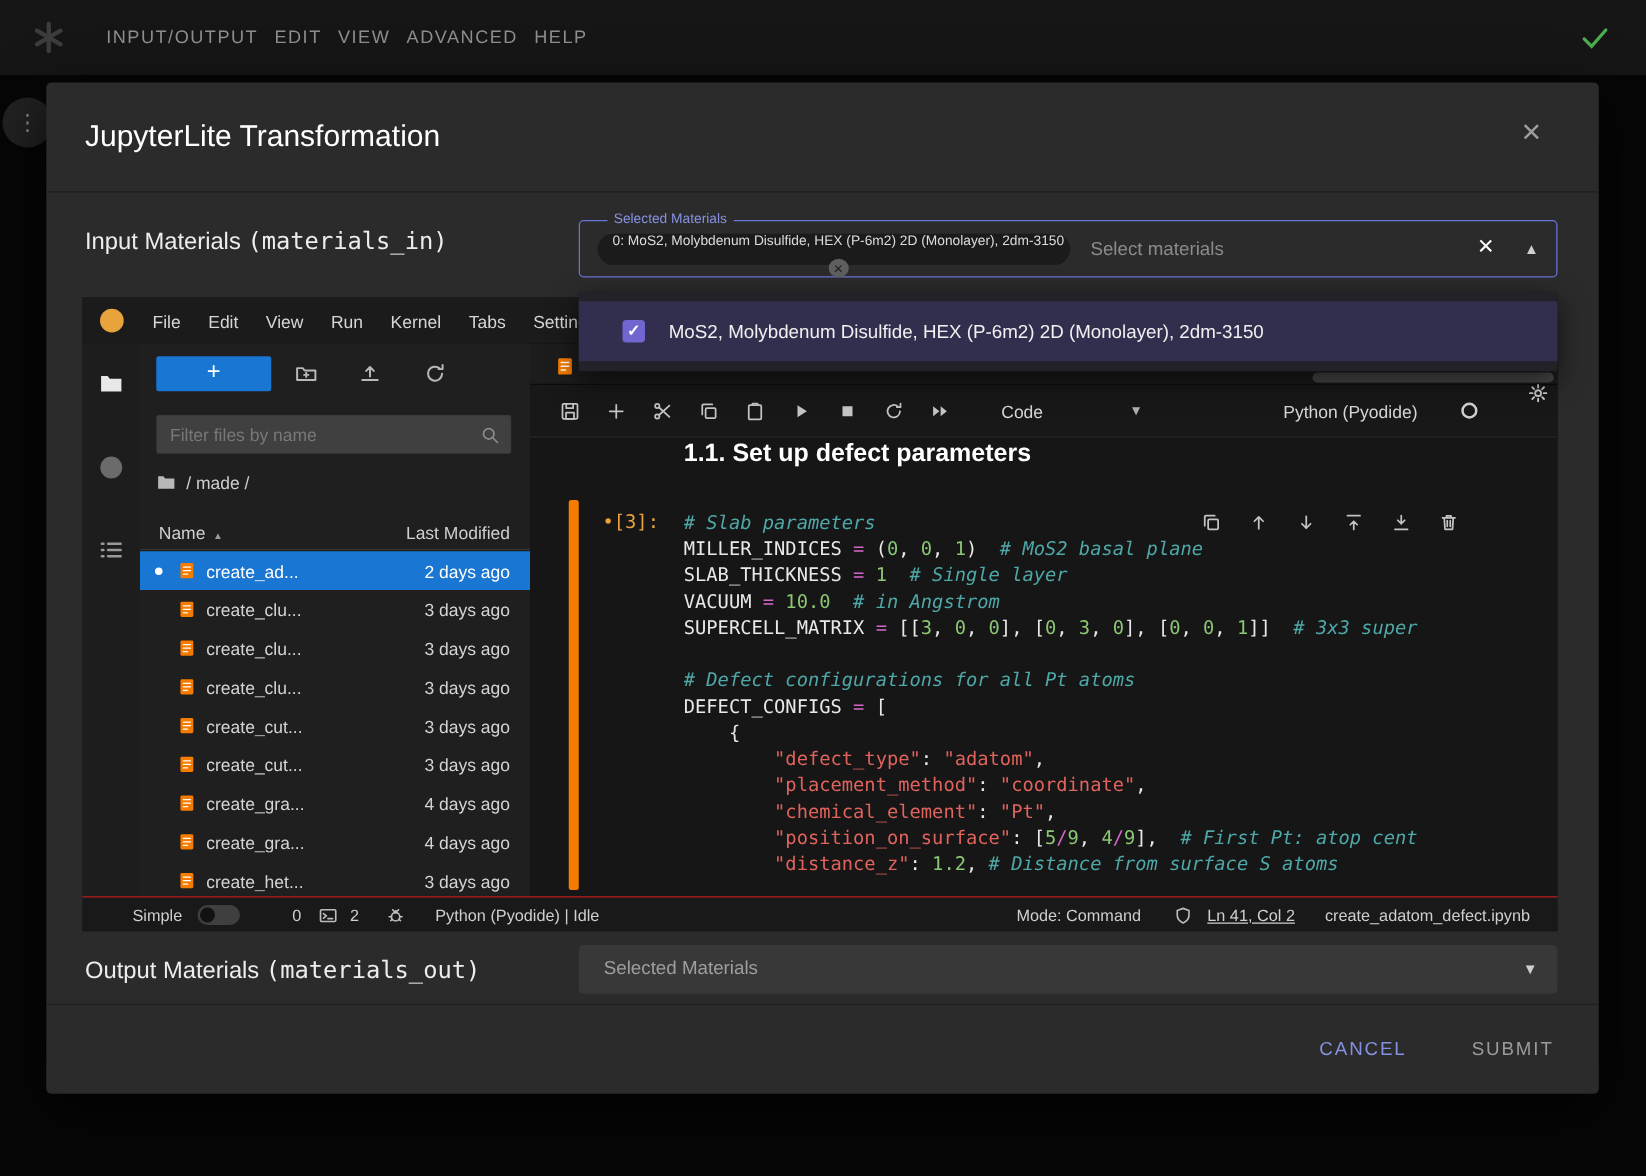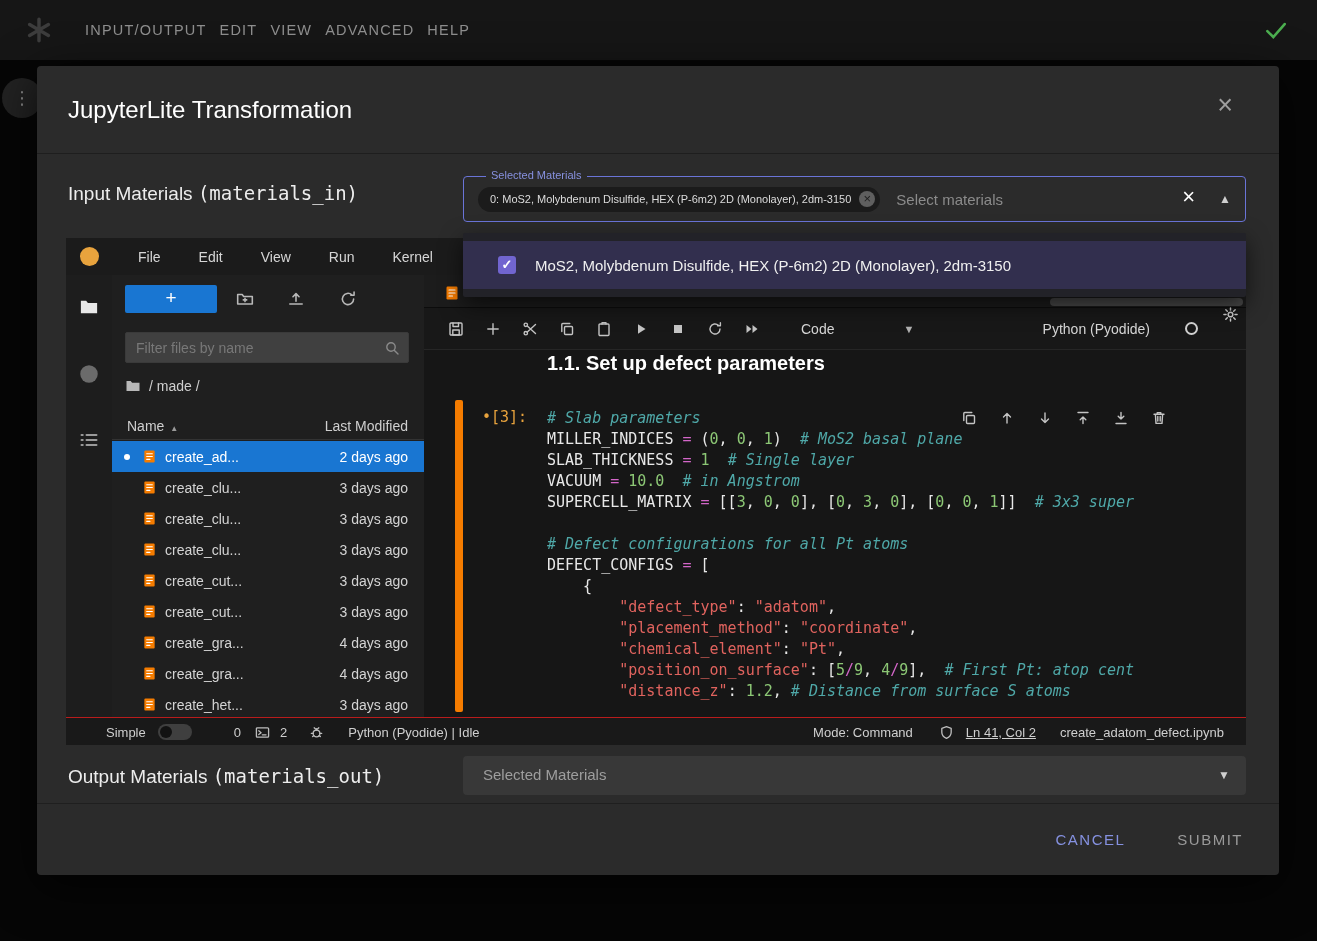--- a/index.html
+++ b/index.html
@@ -22,37 +22,37 @@
   .dlg-close { position:absolute; right:46px; top:26px; font-size:27px; color:#9e9e9e; cursor:pointer; line-height:1; }
   .mono { font-family:"DejaVu Sans Mono", monospace; }
 
   .io-label { position:absolute; left:31px; font-size:19px; color:#ededed; }
   .io-label.in { top:116px; }
   .io-label.out { top:699px; }
 
   
   .matfield { position:absolute; left:426px; top:110px; width:783px; height:46px; border:1px solid #6a74d8; border-radius:4px; display:flex; align-items:center; padding:0 14px; z-index:6; }
   .matfield .legend { position:absolute; top:-8px; left:22px; background:#2b2b2b; padding:0 5px; font-size:11px; color:#8791e0; }
-  .chip { display:flex; align-items:center; gap:8px; background:#1b1b1b; border-radius:13px; height:25px; padding:0 5px 0 12px; font-size:11px; color:#dcdcdc; white-space:nowrap; }
+  .chip { display:flex; align-items:center; gap:8px; background:#1b1b1b; border-radius:13px; height:25px; padding:0 5px 0 12px; font-size:11px; color:#dcdcdc; white-space:nowrap;flex-direction:column; }
   .chip-x { width:16px; height:16px; border-radius:50%; background:#5f5f5f; color:#1f1f1f; font-size:13px; line-height:15px; text-align:center; cursor:pointer; }
   .mat-ph { margin-left:16px; font-size:15px; color:#8b8b8b; }
   .mat-clear { position:absolute; right:50px; top:9px; color:#fff; font-size:22px; line-height:1; cursor:pointer; }
   .mat-chev { position:absolute; right:14px; top:15px; color:#cfcfcf; font-size:12px; cursor:pointer; }
 
   
   .dropdown { position:absolute; left:426px; top:167px; width:783px; height:64px; background:#222228; box-shadow:0 8px 22px rgba(0,0,0,.6); border-radius:2px; padding:8px 0; z-index:8; }
   .option { height:48px; background:#322f4e; display:flex; align-items:center; padding-left:35px; gap:10px; cursor:pointer; }
   .cbx { width:18px; height:18px; border-radius:3px; background:#7165d0; color:#fff; font-size:13px; font-weight:bold; text-align:center; line-height:18px; margin-right:9px; }
   .opt-label { font-size:15px; color:#f0f0f0; }
 
   
   .jframe { position:absolute; left:29px; top:172px; width:1180px; height:507px; background:#141414; z-index:2; }
   .jmenubar { position:absolute; top:0; left:0; right:0; height:37px; background:#1b1b1b; display:flex; align-items:center; gap:22px; padding-left:56px; font-size:14px; color:#d6d6d6; }
   .jlogo { position:absolute; left:14px; top:9px; width:19px; height:19px; border-radius:50%; background:#e8a33d; }
-  .jmenu-item { cursor:pointer;margin-left:16px; }
+  .jmenu-item { cursor:pointer; }
 
   .activity { position:absolute; left:0; top:37px; width:46px; bottom:28px; background:#1d1d1d; }
   .act-ic { position:absolute; left:13px; width:20px; height:20px; }
 
   .fbrowser { position:absolute; left:46px; top:37px; width:312px; bottom:28px; background:#1f1f1f; overflow:hidden; }
   .fb-toolbar { position:absolute; top:10px; left:0; right:0; height:28px; }
   .btn-new { position:absolute; left:13px; top:0; width:92px; height:28px; background:#1976d2; border-radius:2px; color:#fff; font-size:19px; text-align:center; line-height:26px; cursor:pointer; }
   .fb-tic { position:absolute; top:5px; width:18px; height:18px; color:#b8b8b8; cursor:pointer; }
   .fb-filter { position:absolute; top:57px; left:13px; width:284px; height:31px; background:#404040; border:1px solid #3a3a3a; border-radius:2px; display:flex; align-items:center; }
   .fb-filter input { flex:1; background:transparent; border:none; outline:none; color:#bdbdbd; font-size:14px; padding:0 8px 0 10px; font-family:"Liberation Sans", sans-serif; }
@@ -69,21 +69,21 @@
   .frow.sel { background:#1976d2; color:#fff; }
   .frow .dot { position:absolute; left:12px; width:6px; height:6px; border-radius:50%; background:#fff; }
   .frow .nbic { width:15px; height:15px; margin-right:8px; flex:none; }
   .frow .fname { flex:1; white-space:nowrap; overflow:hidden; }
   .frow .fmod { white-space:nowrap; }
 
   .nbk { position:absolute; left:358px; top:37px; right:0; bottom:28px; background:#161616; overflow:hidden; }
   .ntabs { position:absolute; top:0; left:0; right:0; height:33px; background:#1c1c1c; border-bottom:1px solid #0c0c0c; }
   .tabic { position:absolute; left:20px; top:10px; width:16px; height:16px; }
   .hthumb { position:absolute; left:626px; top:23px; width:193px; height:8px; background:#4a4a4a; border-radius:4px; }
-  .ntoolbar { position:absolute; top:33px; left:0; right:0; height:42px; background:#181818; border-bottom:1px solid #262626; display:flex; align-items:center; padding:0 48px 0 24px; gap:21px; color:#c4c4c4; }
+  .ntoolbar { position:absolute; top:33px; left:0; right:0; height:42px; background:#181818; border-bottom:1px solid #262626; display:flex; align-items:center; padding:0 64px 0 24px; gap:21px; color:#c4c4c4; }
   .tbic { width:16px; height:16px; flex:none; cursor:pointer; }
   .celltype { font-size:14px; color:#d6d6d6; margin-left:20px; cursor:pointer; }
   .tb-caret { font-size:11px; color:#b0b0b0; margin-left:48px; cursor:pointer; }
   .kname { margin-left:auto; font-size:14px; color:#d6d6d6; cursor:pointer; }
   .kcircle { width:13px; height:13px; border:2px solid #d0d0d0; border-radius:50%; margin-left:14px; flex:none; }
   .gear { position:absolute; right:7px; top:31px; width:17px; height:17px; color:#cfcfcf; z-index:4; cursor:pointer; }
 
   .nheading { position:absolute; left:123px; top:77px; font-size:20px; font-weight:bold; color:#fff; }
   .cellbar { position:absolute; left:31px; top:125px; width:8px; height:312px; background:#f57c00; border-radius:2px; }
   .prompt { position:absolute; left:58px; top:133px; font-family:"DejaVu Sans Mono", monospace; font-size:15px; color:#e8a33d; }

